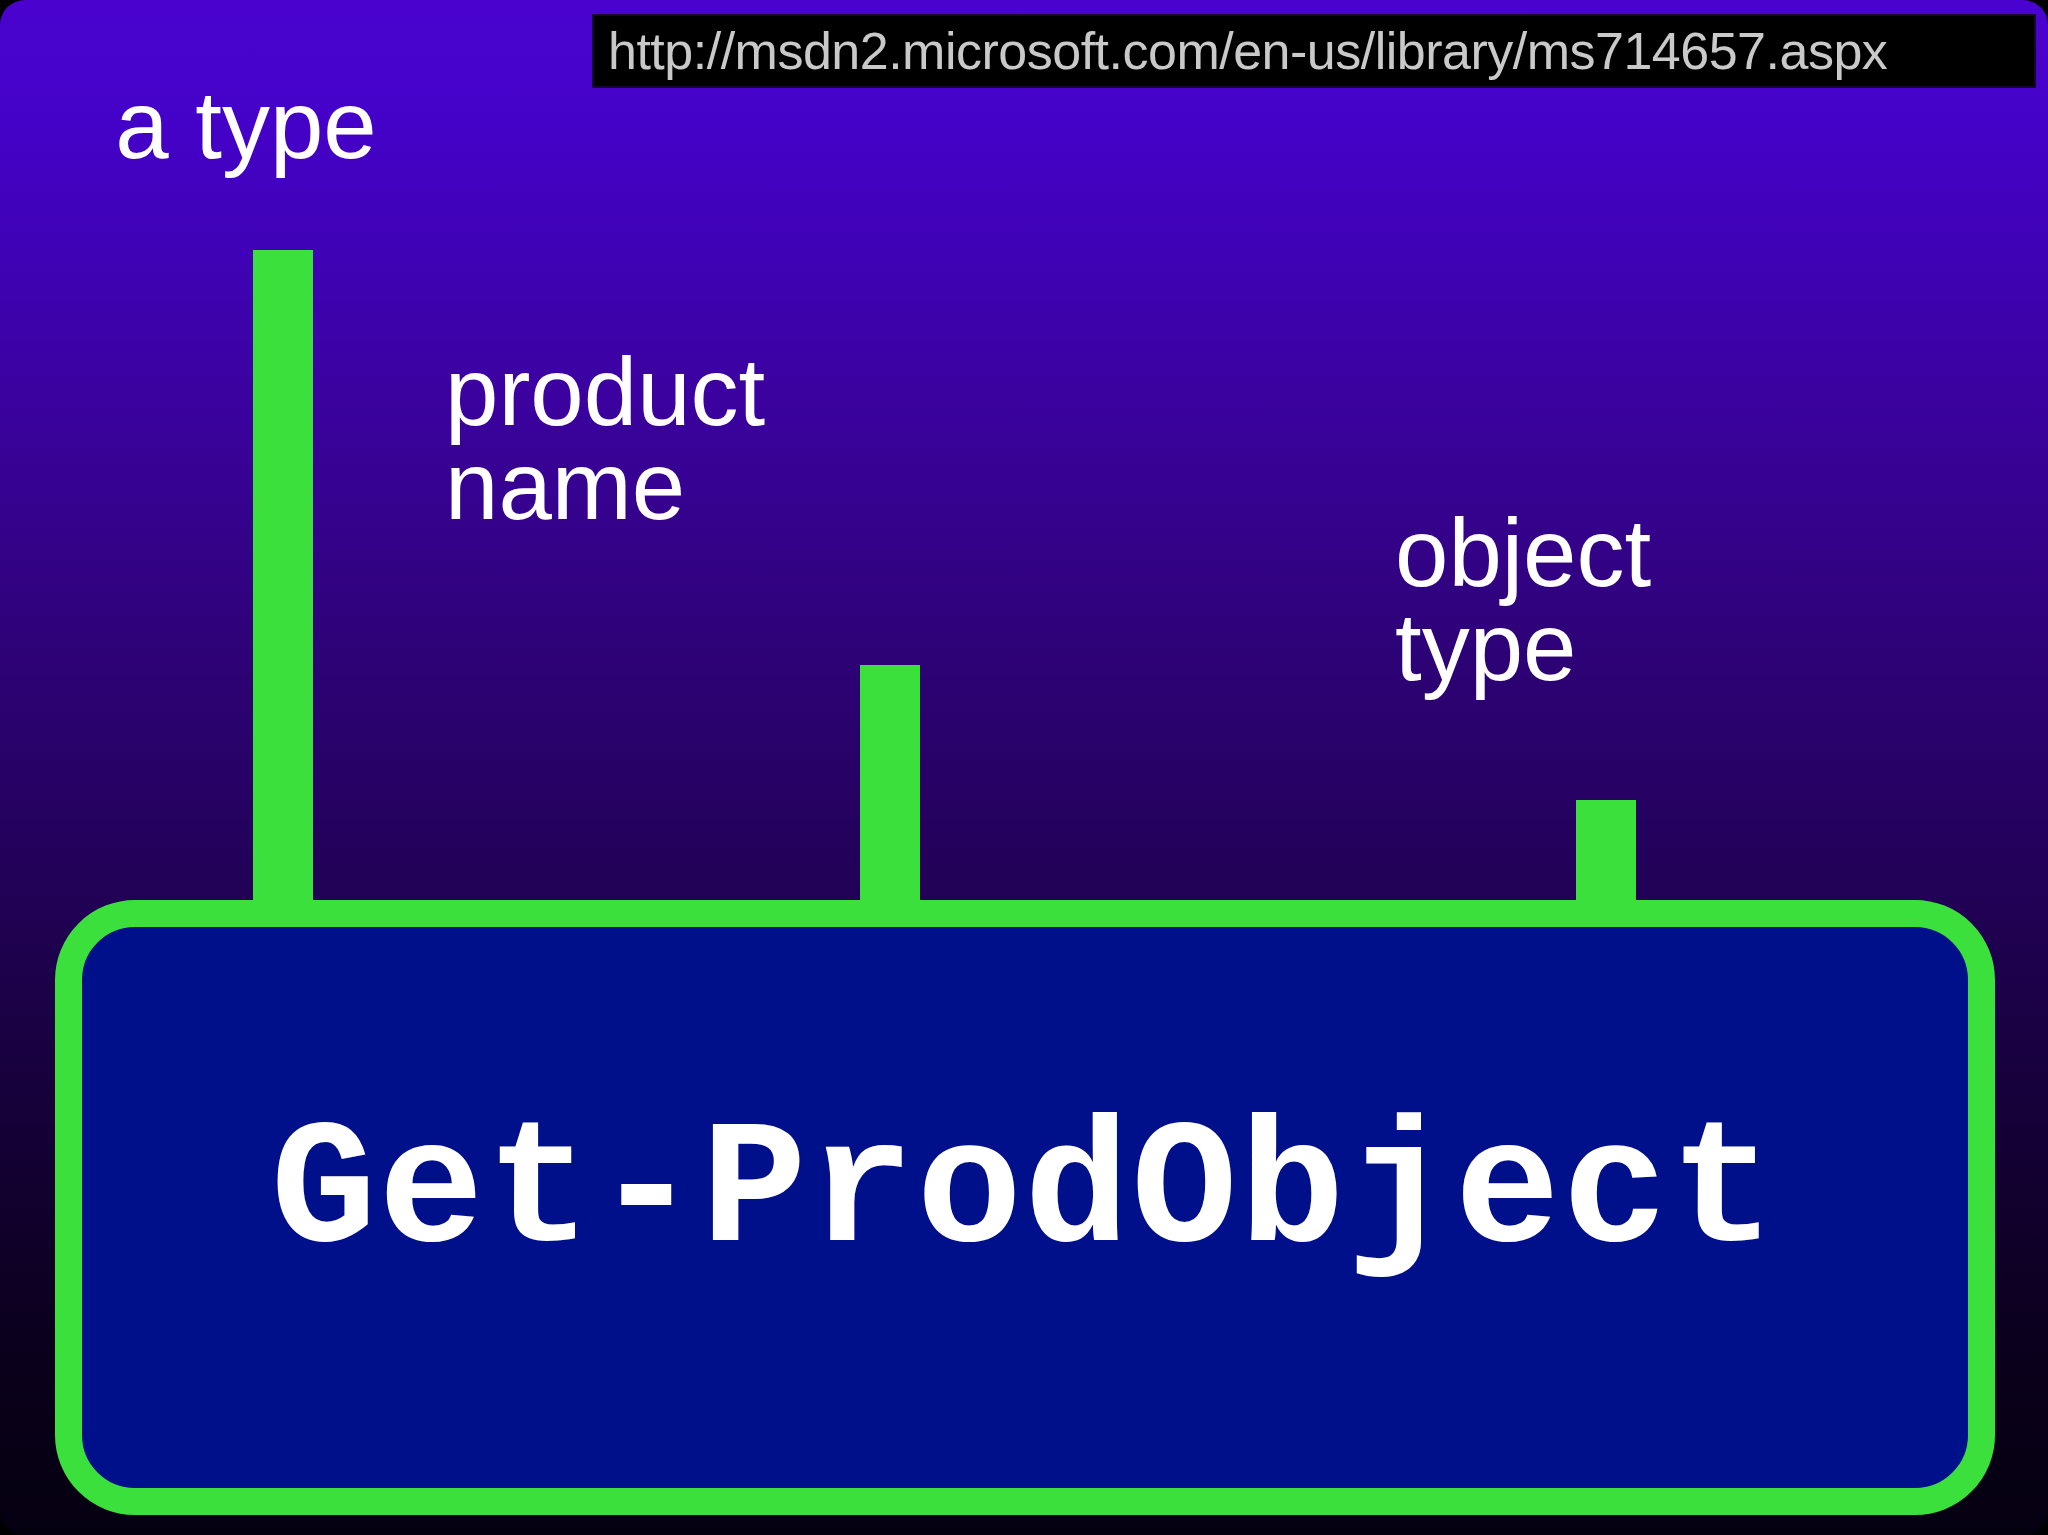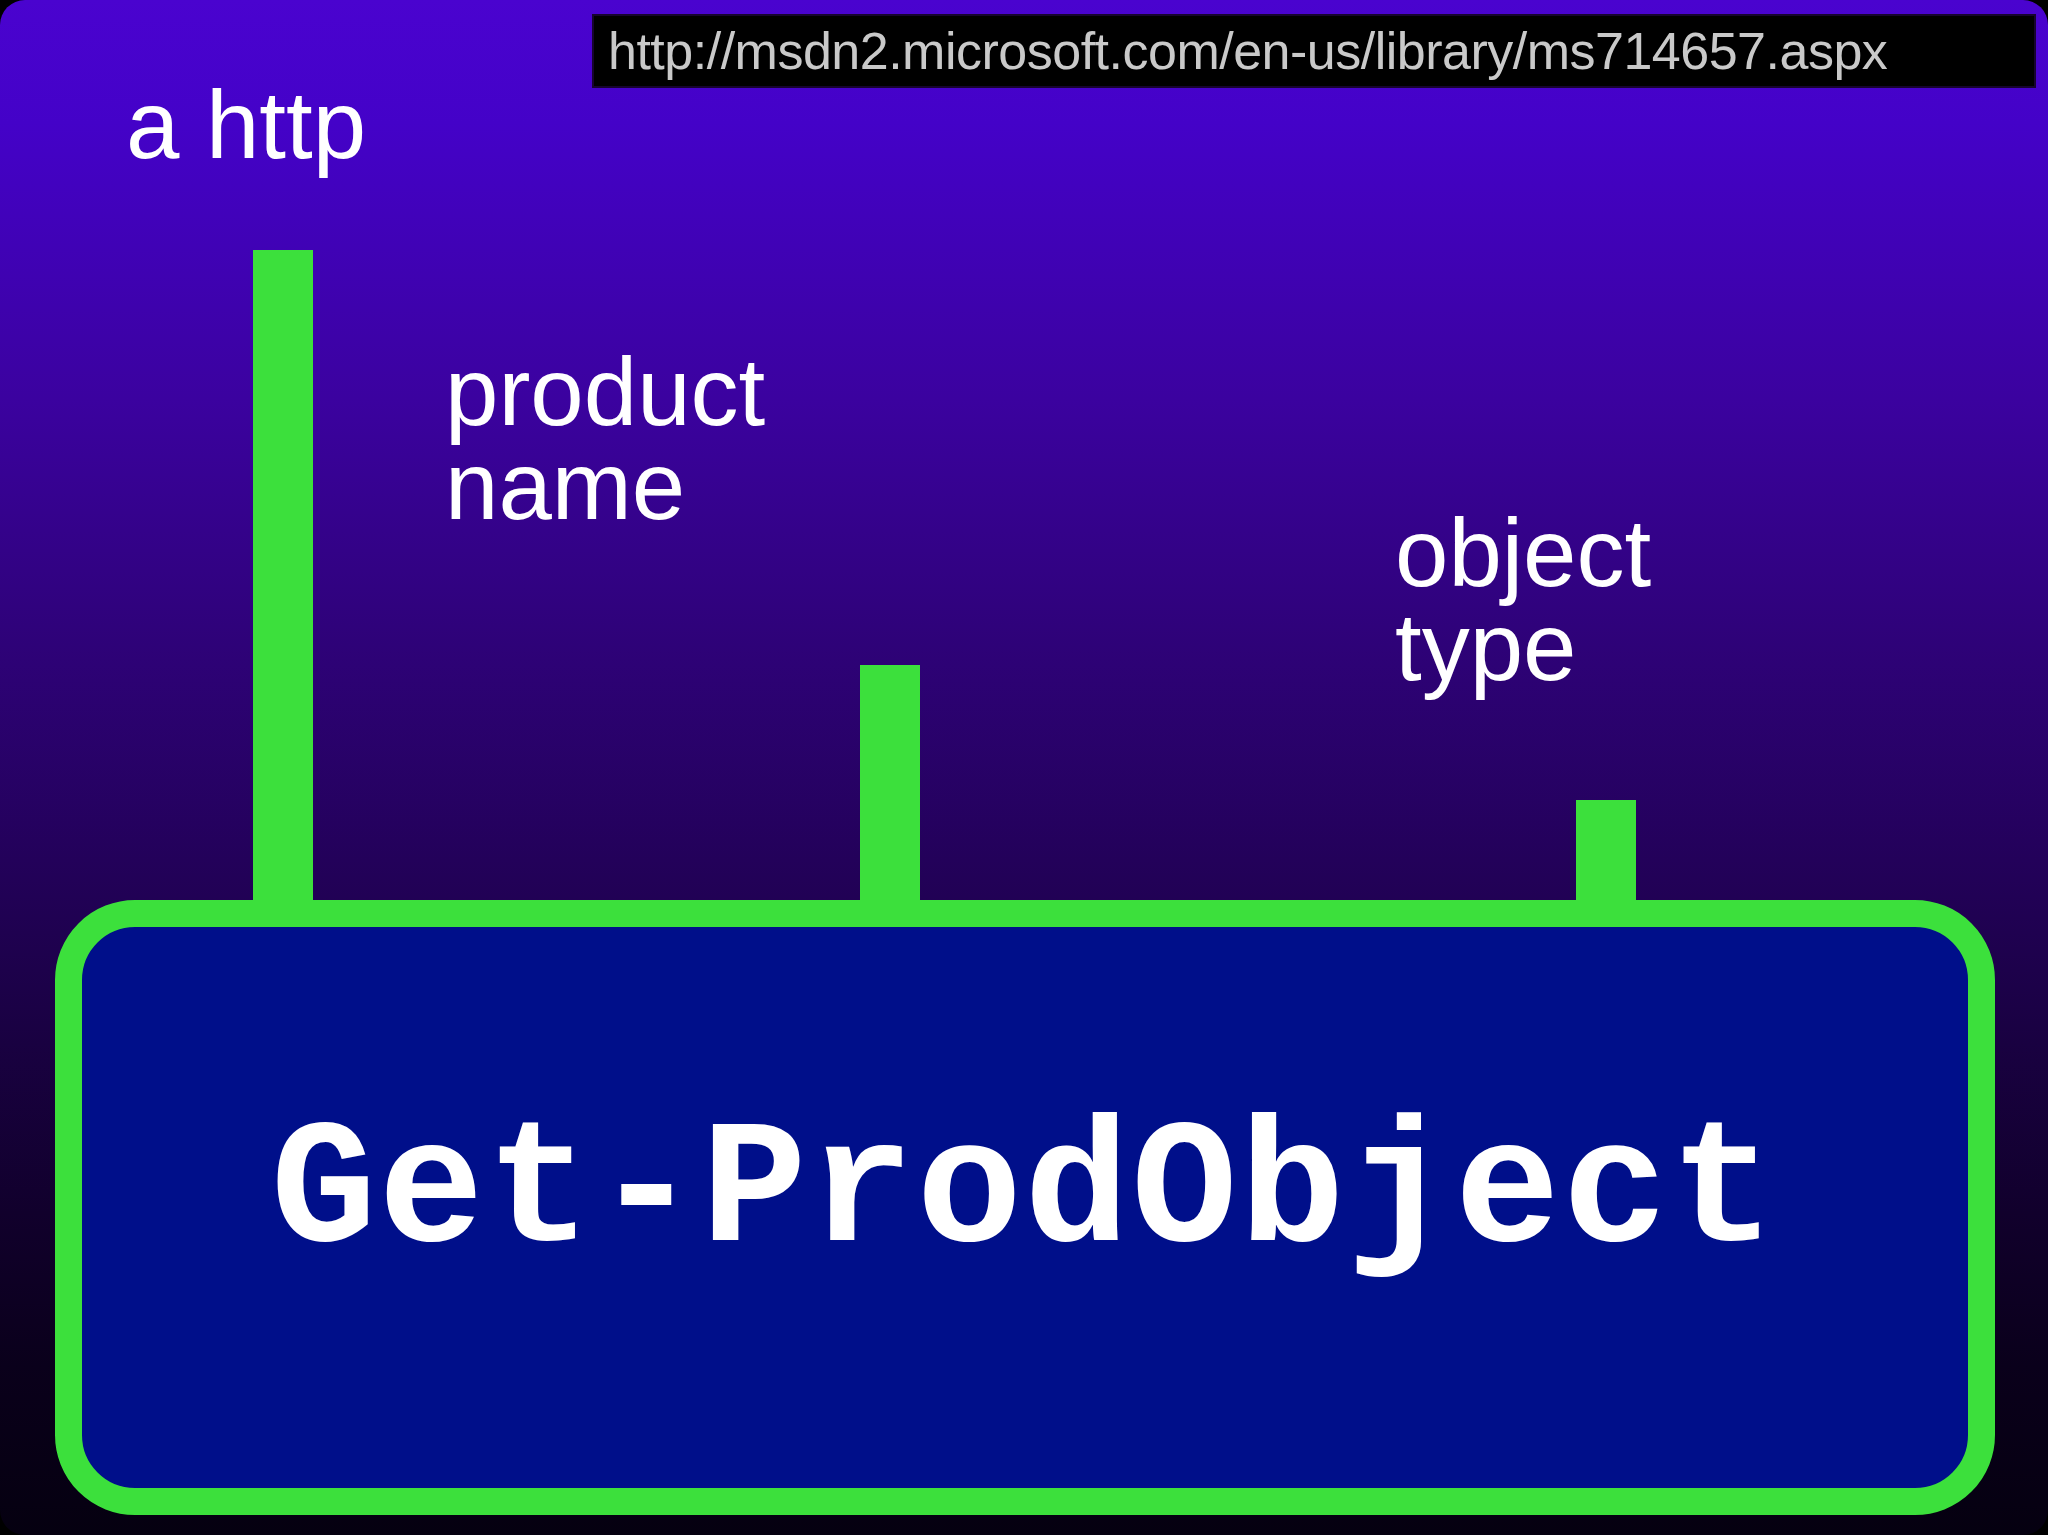--- a/index.html
+++ b/index.html
@@ -115,21 +115,21 @@
 </style>
 </head>
 <body>
 
 <div id="stage">
 
   <div id="url-bar">
     <span id="url-text">http://msdn2.microsoft.com/en-us/library/ms714657.aspx</span>
   </div>
 
-  <div class="callout-label" id="label-verb">a http</div>
+  <div class="callout-label" id="label-verb">a type</div>
 
   <div class="callout-label" id="label-product-name">product
 name</div>
 
   <div class="callout-label" id="label-object-type">object
 type</div>
 
   <div class="connector" id="connector-verb"></div>
   <div class="connector" id="connector-product"></div>
   <div class="connector" id="connector-object"></div>

